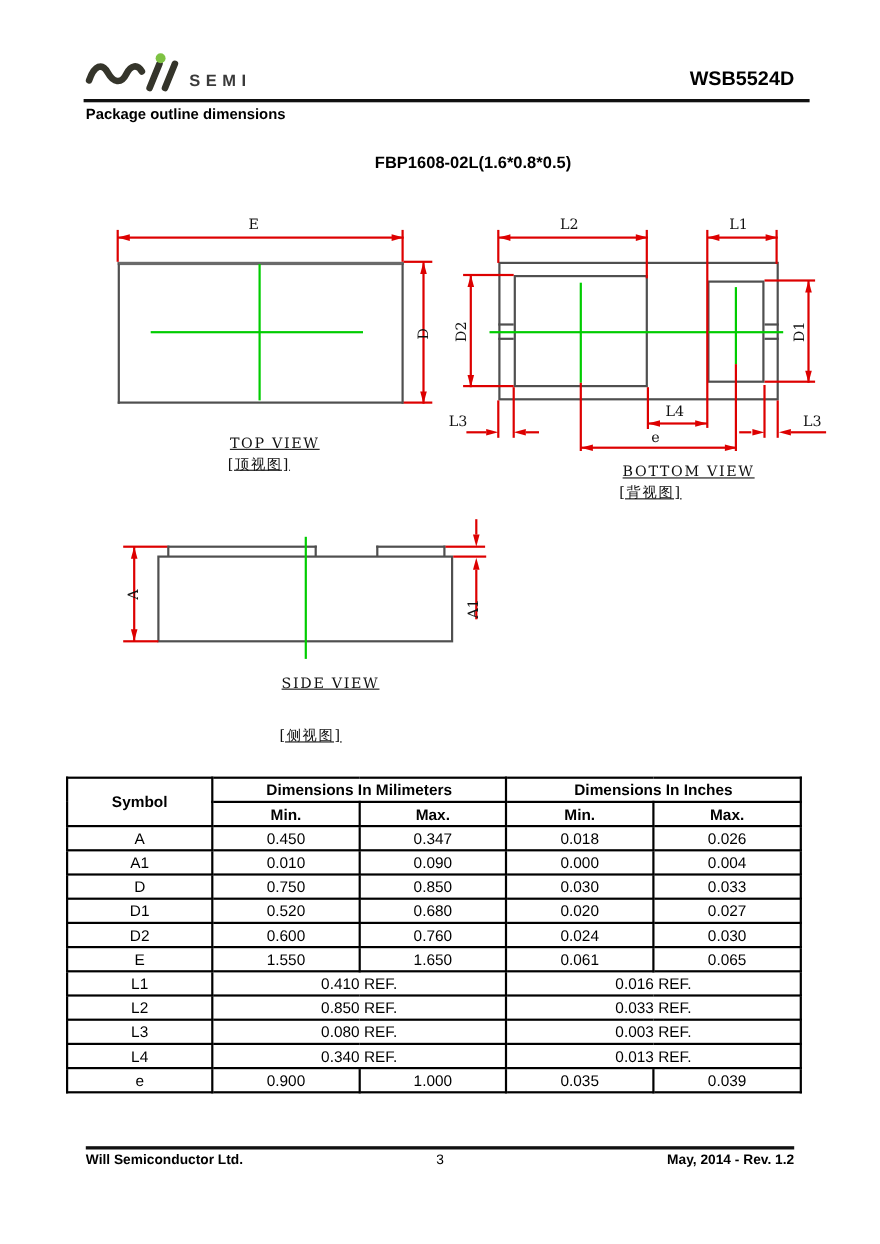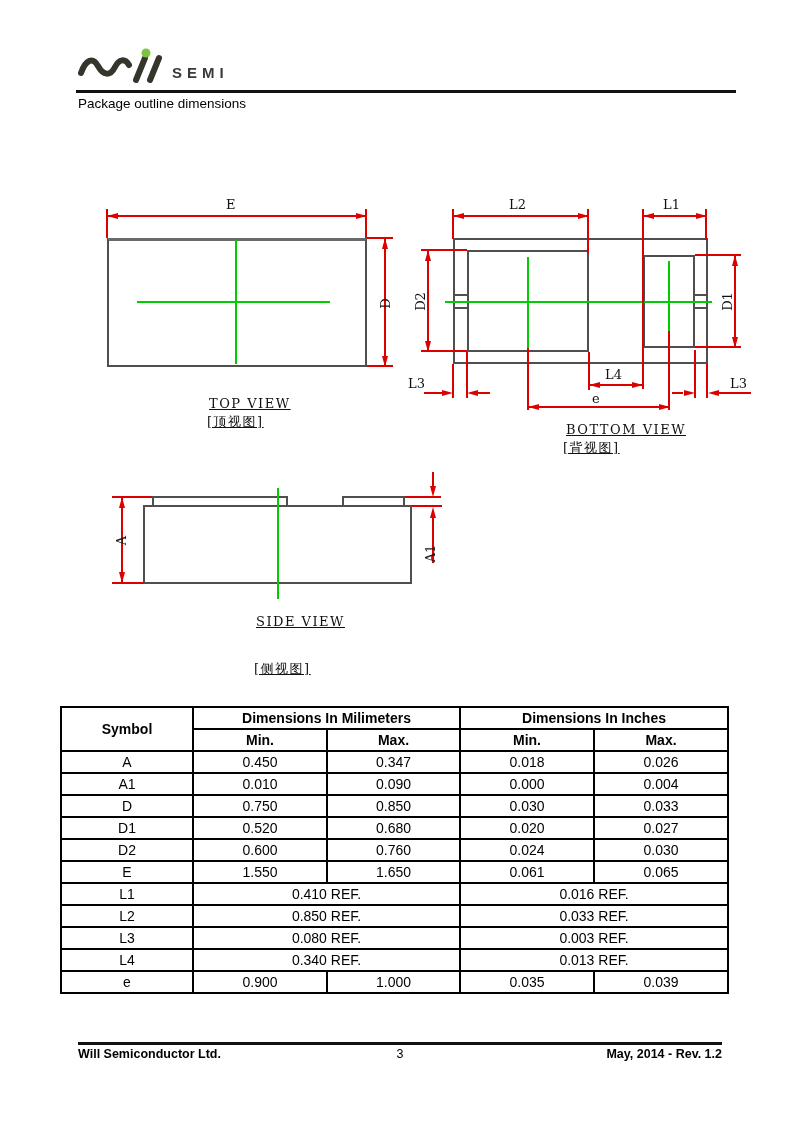--- a/index.html
+++ b/index.html
@@ -17,21 +17,21 @@
   .ah-u{border-left:3px solid transparent;border-right:3px solid transparent;border-bottom:11px solid #dd0000}
   .ah-d{border-left:3px solid transparent;border-right:3px solid transparent;border-top:11px solid #dd0000}
   .dlab{position:absolute;font:13px "DejaVu Serif",serif;color:#111;white-space:nowrap}
   .vlab{position:absolute;font:13px "DejaVu Serif",serif;color:#111;white-space:nowrap;transform:rotate(-90deg)}
   .vtitle{position:absolute;font:13px "DejaVu Serif",serif;letter-spacing:1.5px;color:#111;
           text-decoration:underline;white-space:nowrap}
   
   .part-number{position:absolute;left:520px;top:61px;width:202px;text-align:right;
                font-size:18px;font-weight:bold}
   .hrule{position:absolute;background:#111}
-  .section-title{position:absolute;left:78px;top:96px;font-size:13.5px;font-weight:normal}
+  .section-title{position:absolute;left:78px;top:96px;font-size:13.5px;font-weight:bold}
   .pkg-title{position:absolute;left:280px;top:140px;width:300px;text-align:center;
              font-size:15px;font-weight:bold}
   .footer-text{position:absolute;top:1047px;font-size:12.5px;font-weight:bold}
   .footer-page{position:absolute;top:1047px;left:350px;width:100px;text-align:center;
                font-size:12.5px;font-weight:normal}
   
   .dim-table{position:absolute;left:60px;top:706px}
   .dim-table table{border-collapse:collapse;table-layout:fixed;width:667px;
                    font-family:"Liberation Sans",sans-serif}
   .dim-table th,.dim-table td{border:2px solid #000;text-align:center;vertical-align:middle;
@@ -44,23 +44,25 @@
 
 <div class="page">
 
   <svg class="abs" style="left:76px;top:46px;width:160px;height:44px" viewBox="0 0 160 44">
     <path d="M5,27 C10,13 17,11 22,20 C27,29 34,31 39,21 C43,13 49,12 53,19" fill="none" stroke="#35352b" stroke-width="6" stroke-linecap="round"></path>
     <line x1="60" y1="34" x2="69" y2="12" stroke="#35352b" stroke-width="6" stroke-linecap="round"></line>
     <line x1="74" y1="34" x2="83" y2="12" stroke="#35352b" stroke-width="6" stroke-linecap="round"></line>
     <circle cx="70" cy="7" r="4.5" fill="#7ec243"></circle>
     <text x="96" y="32" font-family="Liberation Sans, sans-serif" font-size="15" font-weight="600" letter-spacing="5" fill="#3a3a3a">SEMI</text>
   </svg>
+  <div class="part-number">WSB5524D</div>
   <div class="hrule" style="left:76px;top:90px;width:660px;height:3px"></div>
   <div class="section-title">Package outline dimensions</div>
 
+  <div class="pkg-title">FBP1608-02L(1.6*0.8*0.5)</div>
 
   <div class="rect" style="left:107px;top:238px;width:260px;height:129px;border-top:3px solid #6a6a6a"></div>
   <div class="gln" style="left:137px;top:301px;width:193px;height:2px"></div>
   <div class="gln" style="left:235px;top:240px;width:2px;height:124px"></div>
   <div class="ln" style="left:106px;top:209px;width:2px;height:29px"></div>
   <div class="ln" style="left:365px;top:209px;width:2px;height:29px"></div>
   <div class="ln" style="left:107px;top:215px;width:260px;height:2px"></div>
   <div class="ah ah-l" style="left:107px;top:213px"></div>
   <div class="ah ah-r" style="left:356px;top:213px"></div>
   <div class="dlab" style="left:226px;top:197px">E</div>

